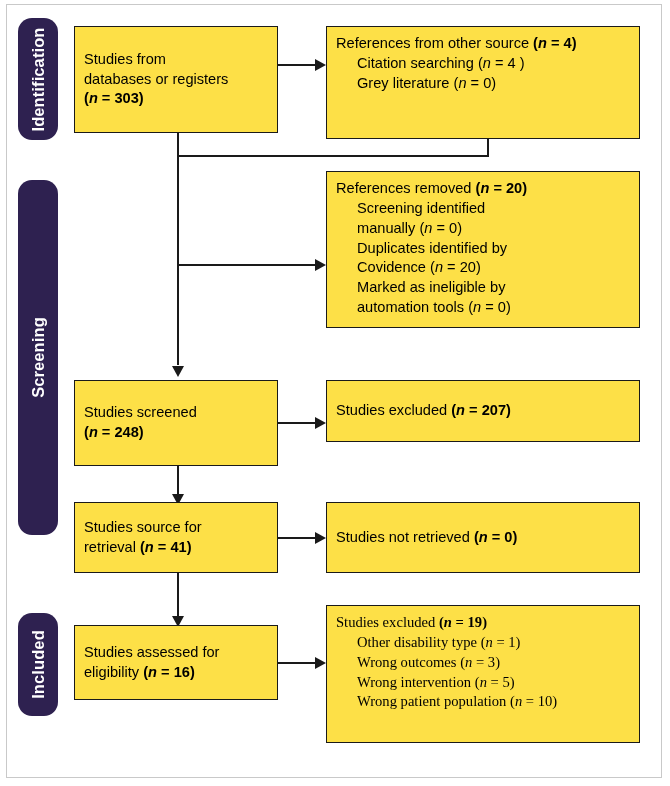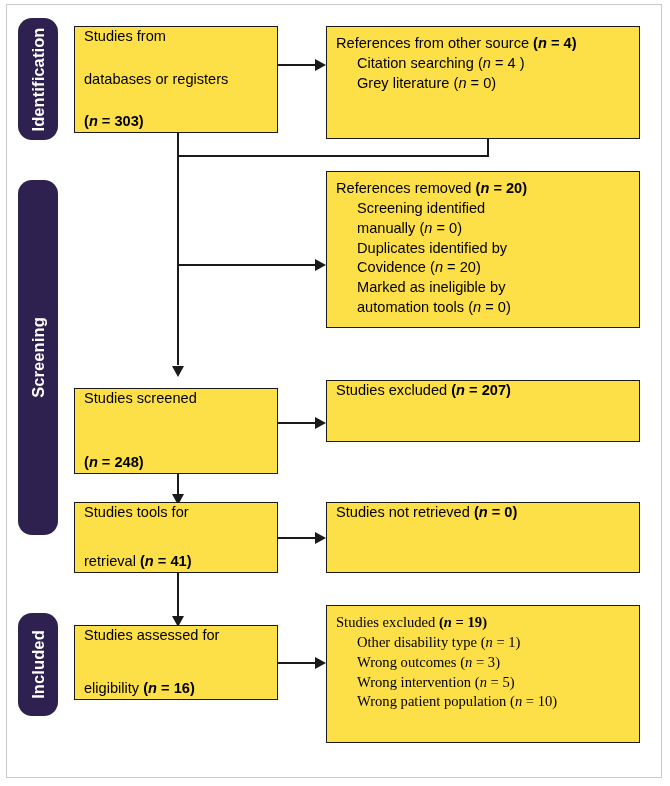--- a/index.html
+++ b/index.html
@@ -53,21 +53,21 @@
     border: 1.6px solid #1a1a1a;
     box-sizing: border-box;
     padding: 7px 9px 5px 9px;
     font-size: 14.6px;
     line-height: 1.36;
     color: #000000;
   }
   .flow-box.center-v {
     display: flex;
     flex-direction: column;
-    justify-content: space-between;
+    justify-content: center;
     padding-top: 0;
     padding-bottom: 0;
   }
   .line {
     display: block;
     white-space: nowrap;
   }
   .line.indent {
     padding-left: 21px;
   }
@@ -163,31 +163,31 @@
   <div class="flow-box" style="left:326px; top:171px; width:314px; height:157px;">
     <span class="line">References removed <span class="bold">(<span class="boldital">n</span> = 20)</span></span>
     <span class="line indent">Screening identified</span>
     <span class="line indent">manually <span>(<span class="ital">n</span> = 0)</span></span>
     <span class="line indent">Duplicates identified by</span>
     <span class="line indent">Covidence <span>(<span class="ital">n</span> = 20)</span></span>
     <span class="line indent">Marked as ineligible by</span>
     <span class="line indent">automation tools <span>(<span class="ital">n</span> = 0)</span></span>
   </div>
 
-  <div class="flow-box center-v" style="left:74px; top:380px; width:204px; height:86px;margin-top:8px;">
+  <div class="flow-box center-v" style="left:74px; top:380px; width:204px; height:86px;">
     <span class="line">Studies screened</span>
     <span class="line"><span class="bold">(<span class="boldital">n</span> = 248)</span></span>
   </div>
 
   <div class="flow-box center-v" style="left:326px; top:380px; width:314px; height:62px;">
     <span class="line">Studies excluded <span class="bold">(<span class="boldital">n</span> = 207)</span></span>
   </div>
 
   <div class="flow-box center-v" style="left:74px; top:502px; width:204px; height:71px;">
-    <span class="line">Studies tools for</span>
+    <span class="line">Studies source for</span>
     <span class="line">retrieval <span class="bold">(<span class="boldital">n</span> = 41)</span></span>
   </div>
 
   <div class="flow-box center-v" style="left:326px; top:502px; width:314px; height:71px;">
     <span class="line">Studies not retrieved <span class="bold">(<span class="boldital">n</span> = 0)</span></span>
   </div>
 
   <div class="flow-box center-v" style="left:74px; top:625px; width:204px; height:75px;">
     <span class="line">Studies assessed for</span>
     <span class="line">eligibility <span class="bold">(<span class="boldital">n</span> = 16)</span></span>

